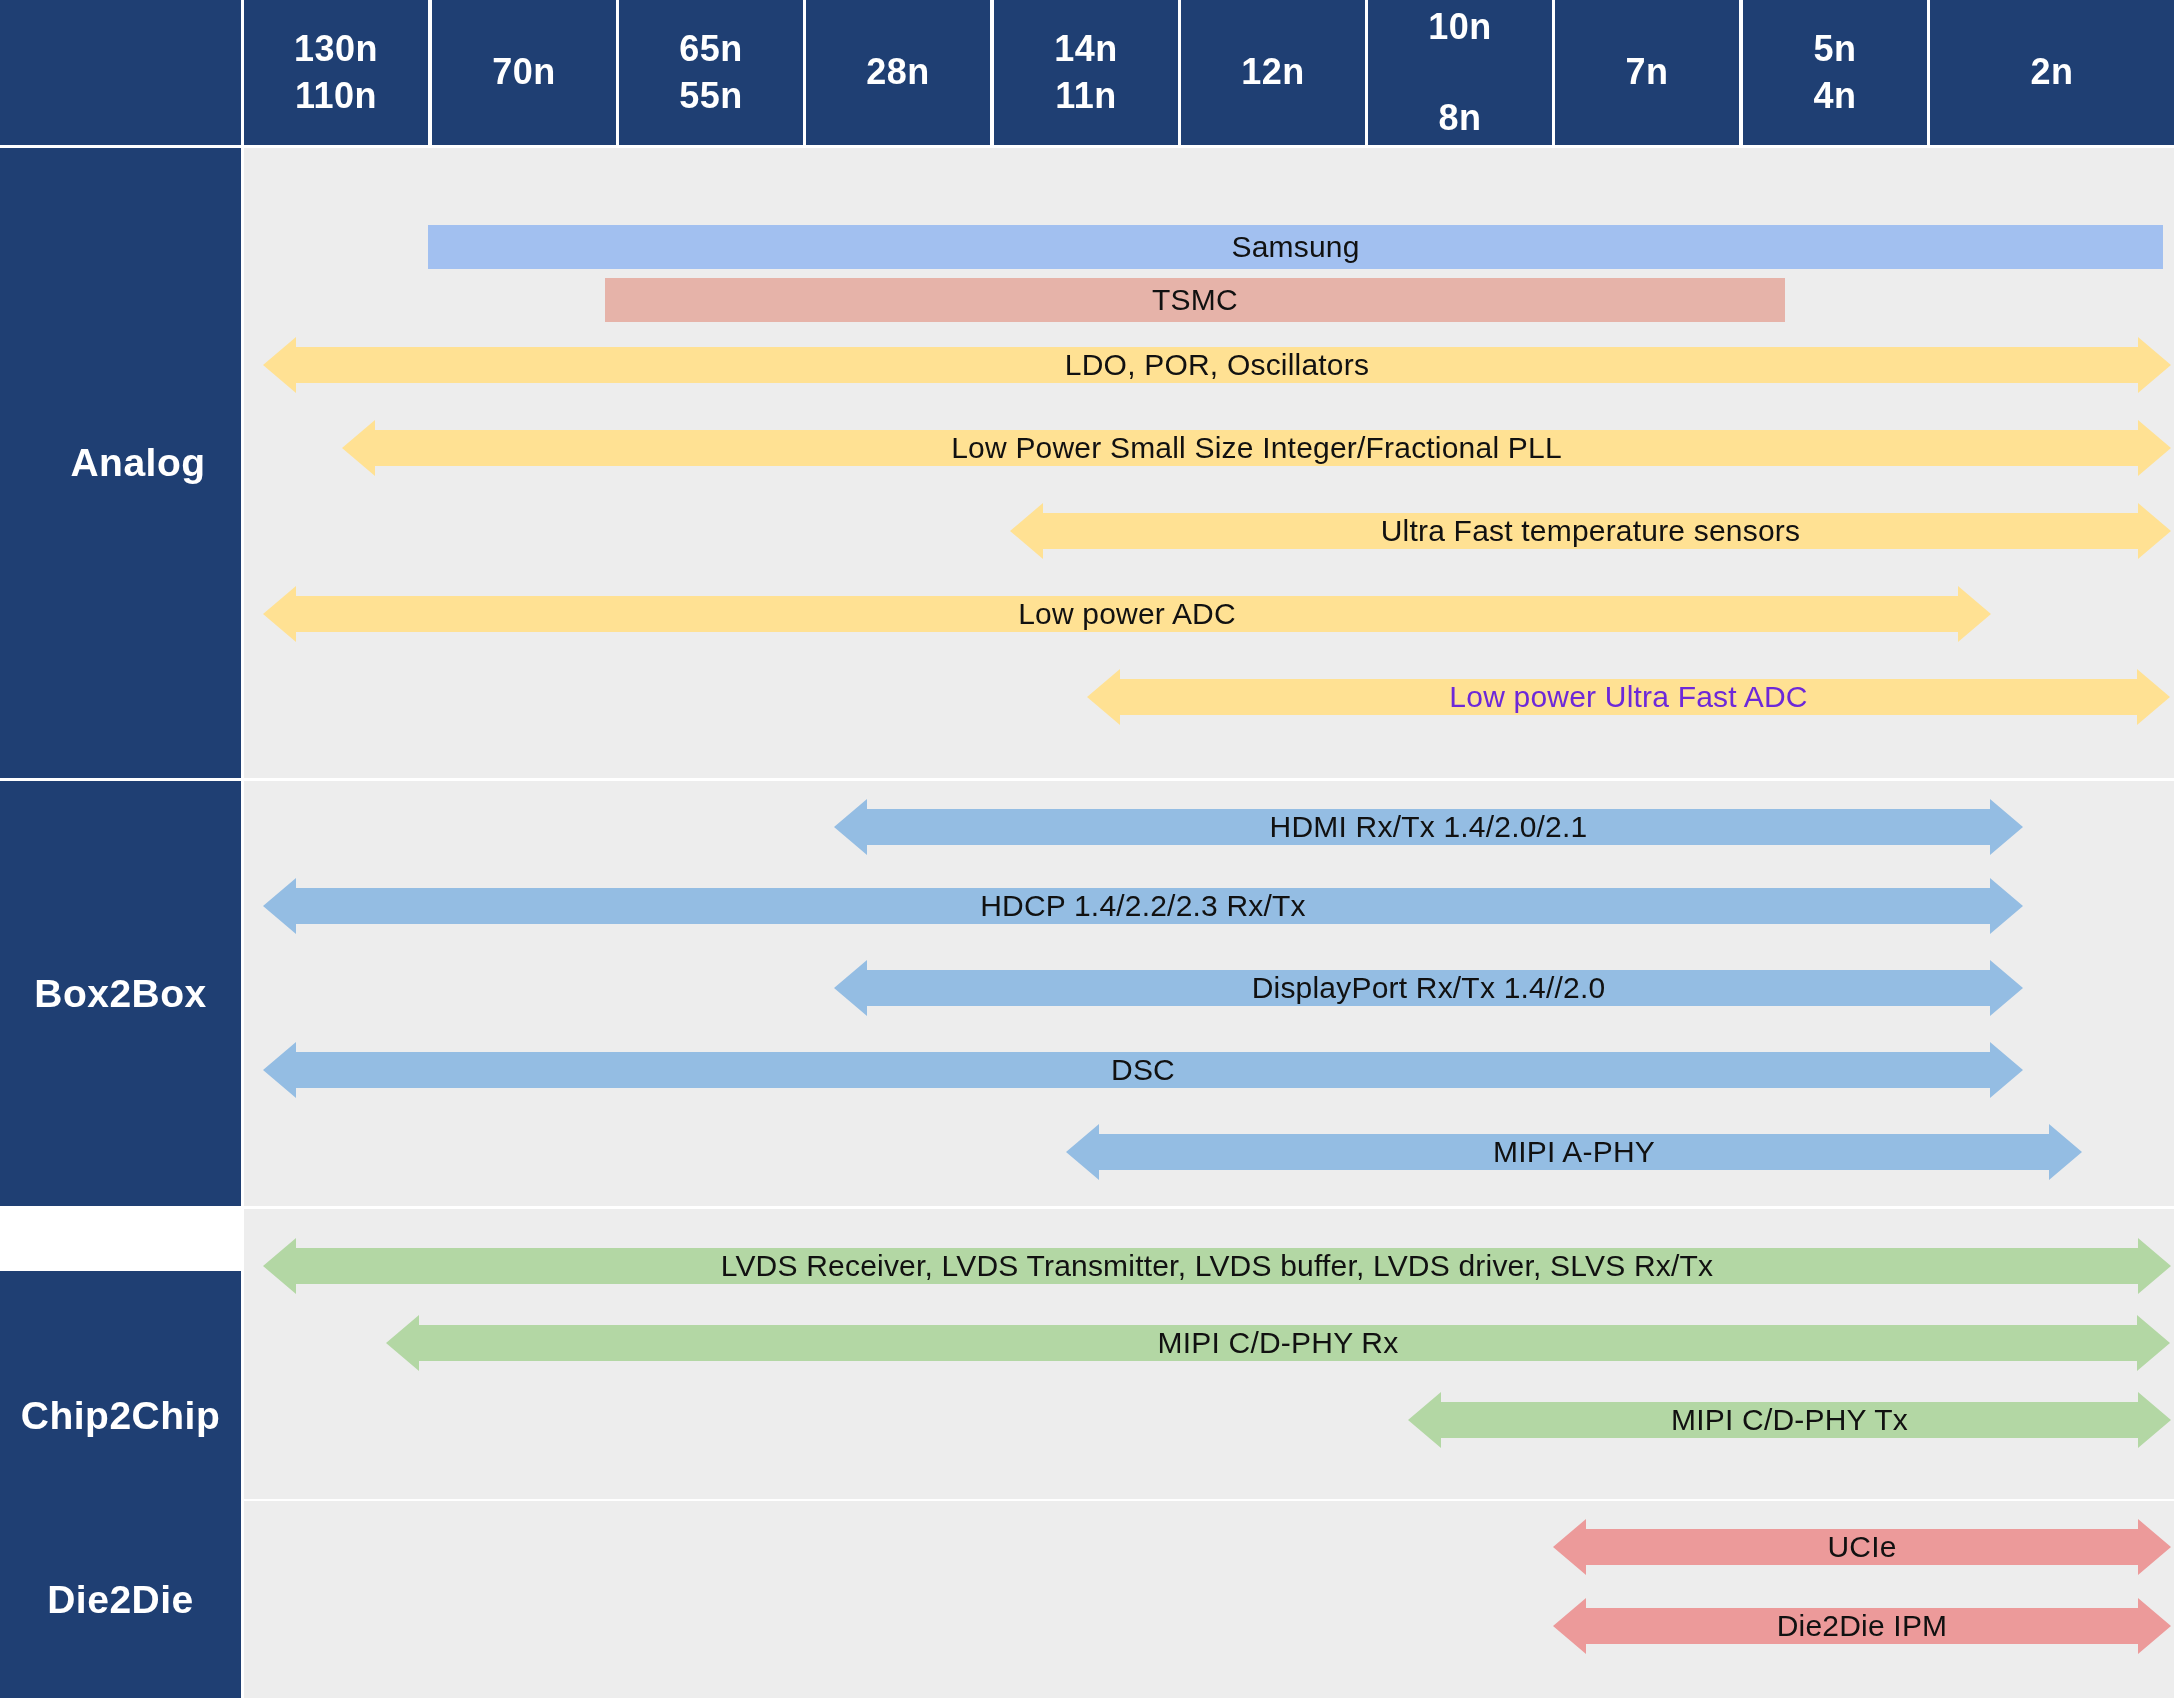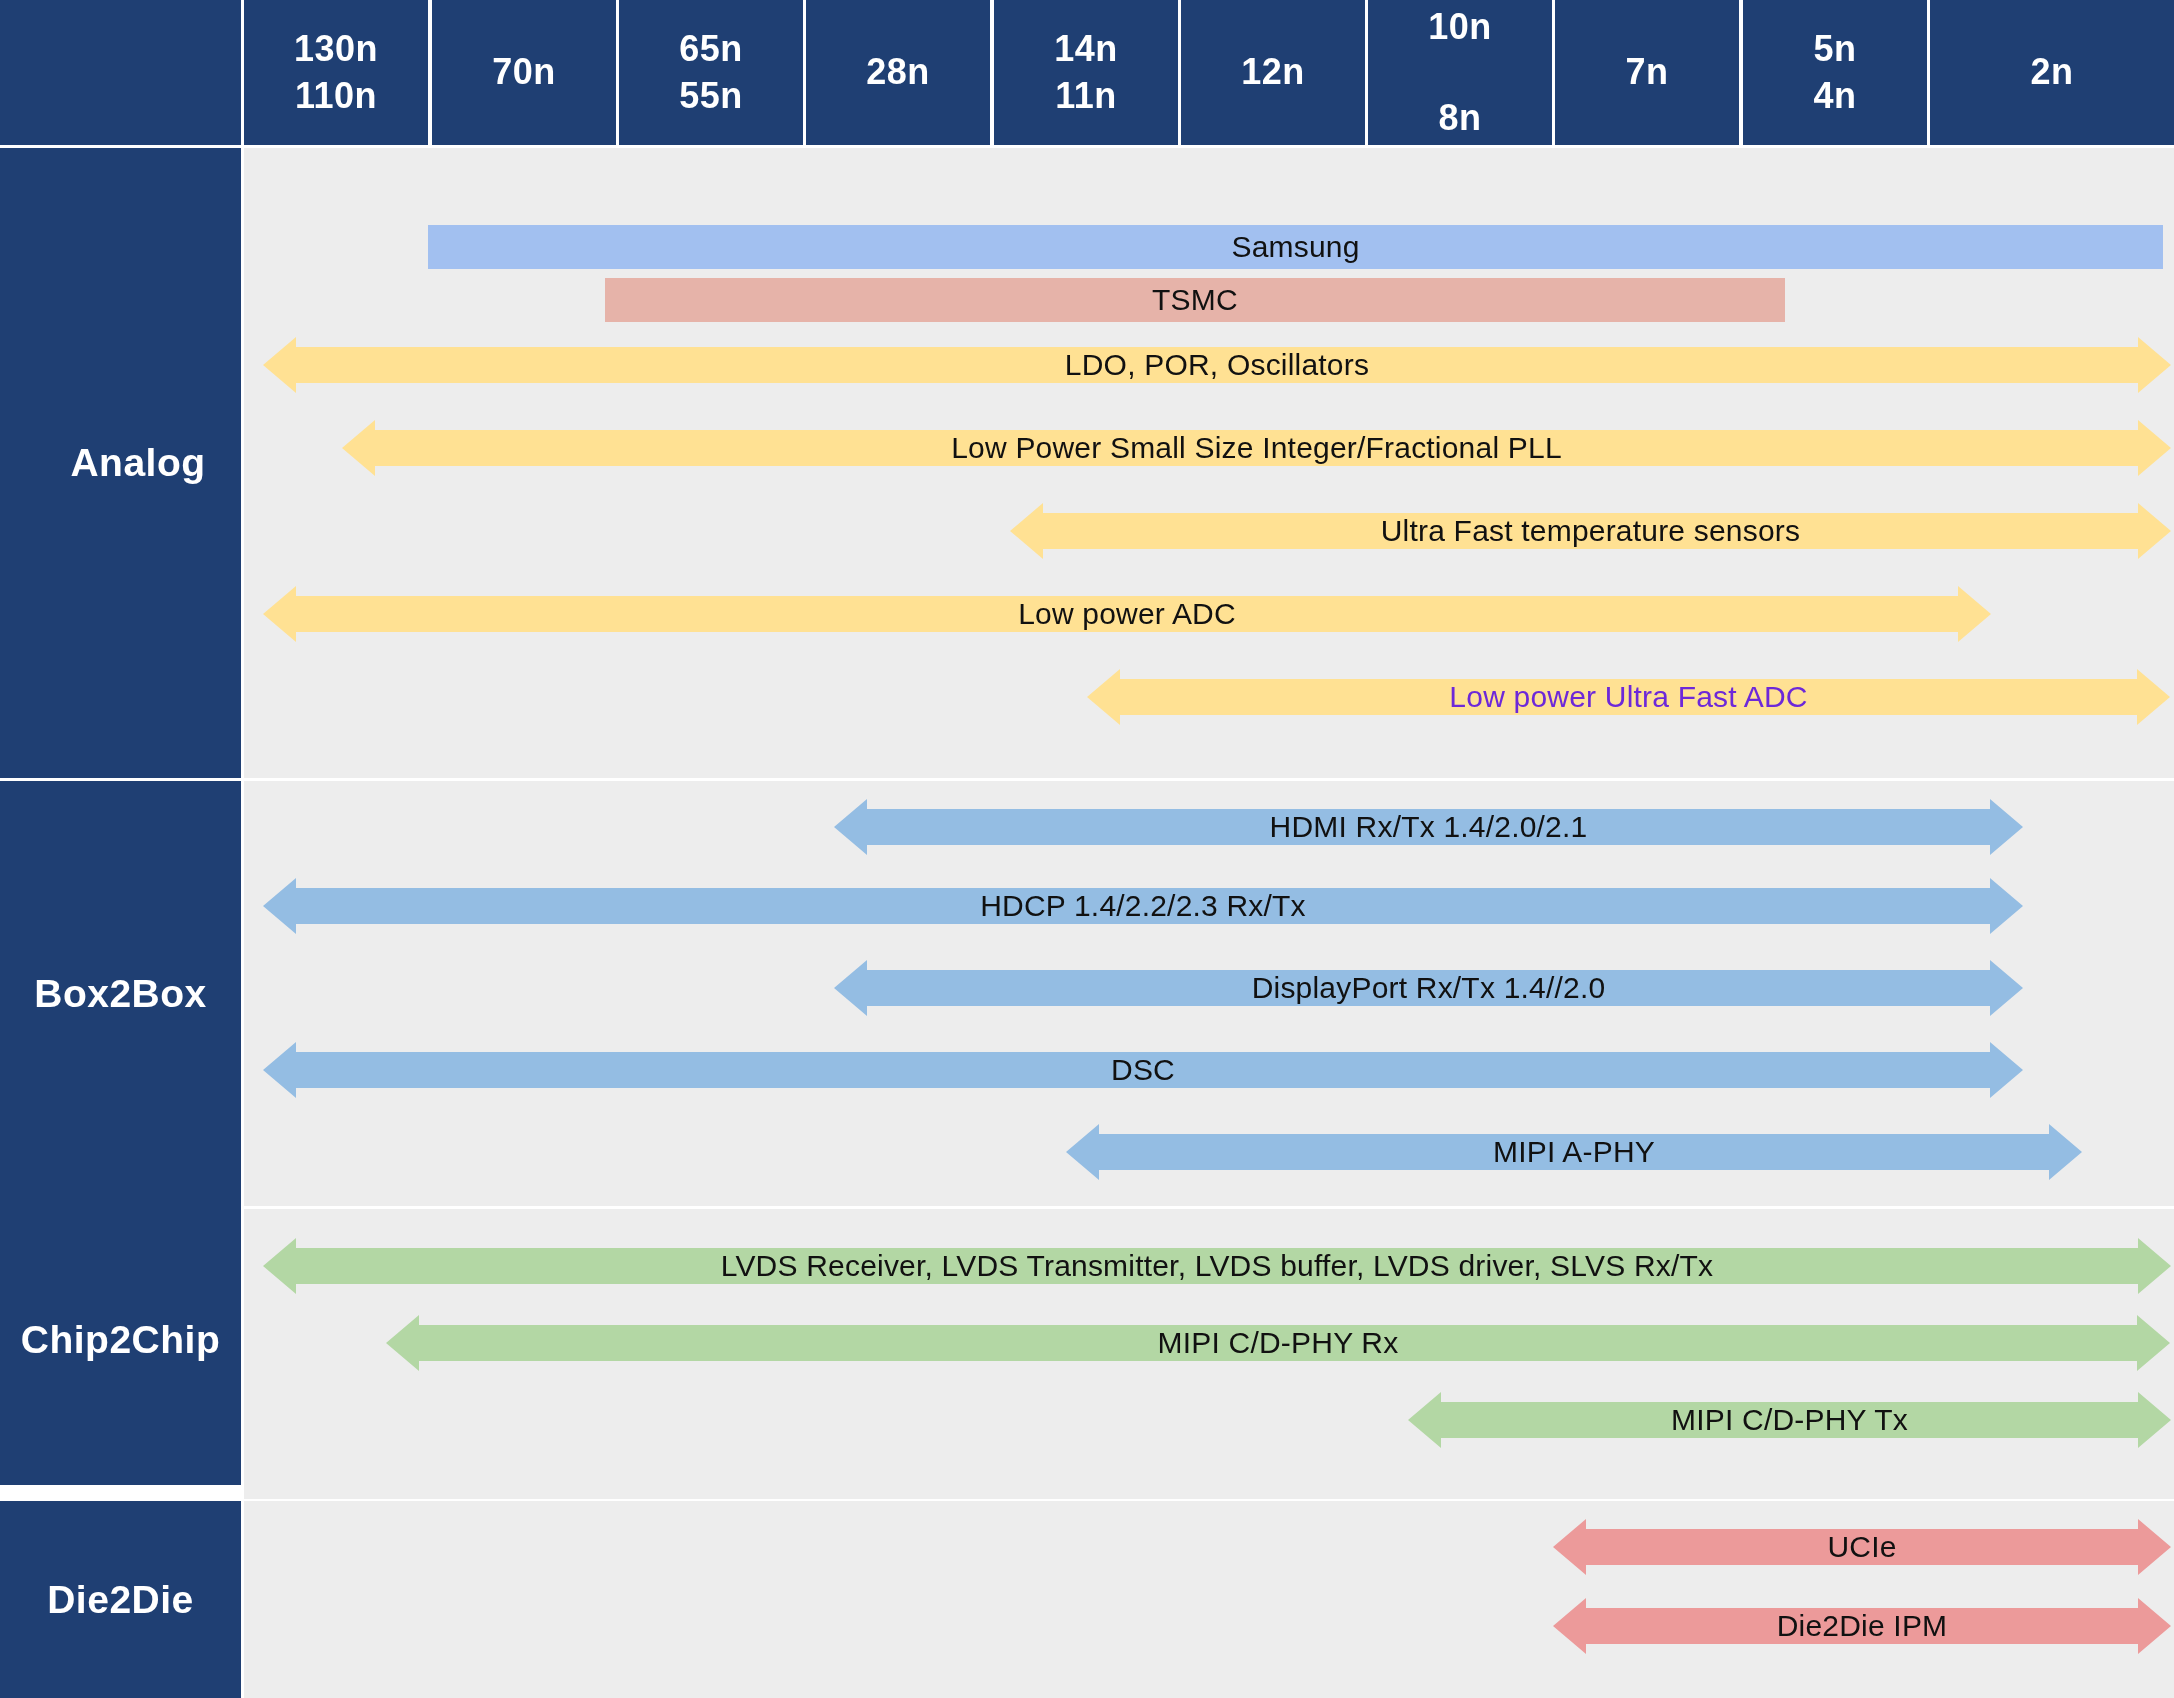--- a/index.html
+++ b/index.html
@@ -212,21 +212,21 @@
         <span class="blabel" style="color: rgb(17, 17, 17);">DisplayPort Rx/Tx 1.4//2.0</span>
       </div>
       <div class="bar" style="left: 263px; top: 1042px; width: 1760px; height: 56px;">
         <div class="shape shape-darrow" style="background: rgb(148, 189, 227); --hw: 33px;"></div>
         <span class="blabel" style="color: rgb(17, 17, 17);">DSC</span>
       </div>
       <div class="bar" style="left: 1066px; top: 1124px; width: 1016px; height: 56px;">
         <div class="shape shape-darrow" style="background: rgb(148, 189, 227); --hw: 33px;"></div>
         <span class="blabel" style="color: rgb(17, 17, 17);">MIPI A-PHY</span>
       </div>
-      <div class="cat-cell" style="top: 1195px; height: 290px;">
+      <div class="cat-cell" style="top: 1271px; height: 290px;">
         <span>Chip2Chip</span>
       </div>
       <div class="sec-panel" style="top: 1209px; height: 290px; background: rgb(237, 237, 237);"></div>
       <div class="bar" style="left: 263px; top: 1238px; width: 1908px; height: 56px;">
         <div class="shape shape-darrow" style="background: rgb(179, 215, 164); --hw: 33px;"></div>
         <span class="blabel" style="color: rgb(17, 17, 17);">LVDS Receiver, LVDS Transmitter, LVDS buffer, LVDS driver, SLVS Rx/Tx</span>
       </div>
       <div class="bar" style="left: 386px; top: 1315px; width: 1784px; height: 56px;">
         <div class="shape shape-darrow" style="background: rgb(179, 215, 164); --hw: 33px;"></div>
         <span class="blabel" style="color: rgb(17, 17, 17);">MIPI C/D-PHY Rx</span>

